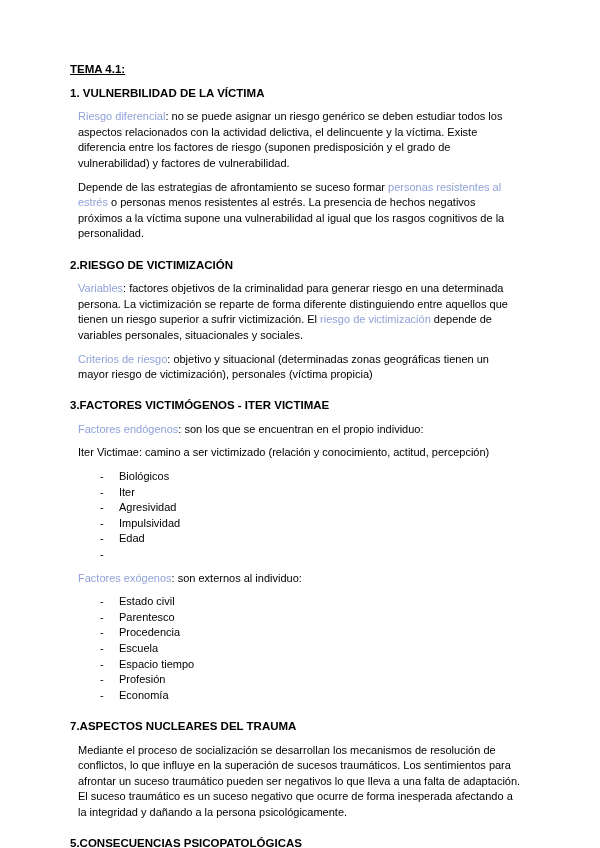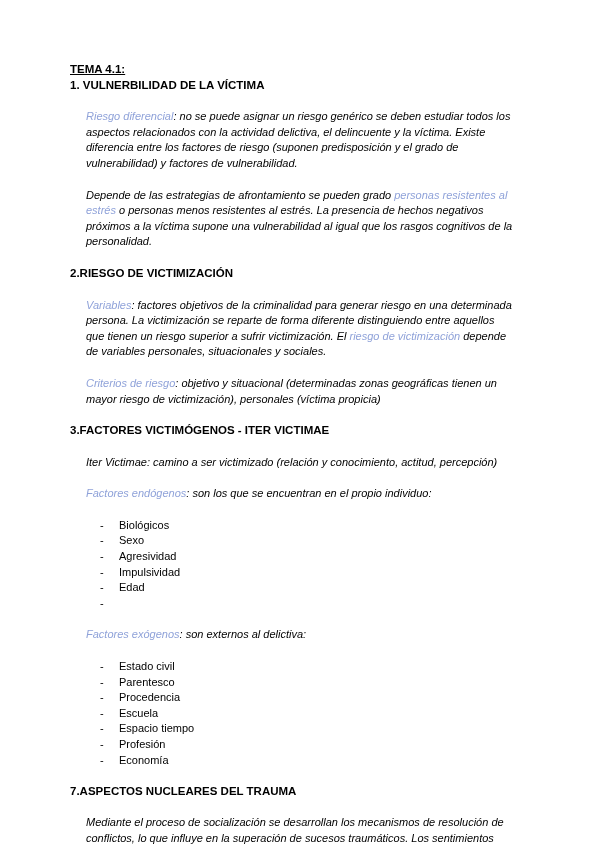--- a/index.html
+++ b/index.html
@@ -28,77 +28,77 @@
     font-weight:bold;
     text-decoration:underline;
     margin:0;
   }
   .section{margin:0;}
   .section-heading{
     font-size:11.5px;
     font-weight:bold;
     margin:15.6px 0 0 0;
   }
-  .section.first .section-heading{margin-top:0;}
-  p.para{margin:16px;font-style:italic;}
+  .section.first .section-heading{margin-top:8px;}
+  p.para{margin:8px;}
   .term{color:var(--term-color);}
   .bullet-list{margin:0;}
   .li{display:flex;padding-left:30px;}
   .dash{width:19px;flex:none;}
   .li-text{flex:1;}
 </style>
 </head>
 <body>
 
 <div class="page">
 
   <h1 class="doc-title">TEMA 4.1:</h1>
 
   <div class="section first">
     <h2 class="section-heading">1. VULNERBILIDAD DE LA VÍCTIMA</h2>
     <p class="para"><span class="term">Riesgo diferencial</span><span>: no se puede asignar un riesgo genérico se deben estudiar todos los aspectos relacionados con la actividad delictiva,  el delincuente y la víctima. Existe diferencia entre los factores de riesgo (suponen predisposición y el grado de vulnerabilidad) y factores de vulnerabilidad.</span></p>
-    <p class="para"><span>Depende de las estrategias de afrontamiento se pueden grado </span><span class="term">personas resistentes al estrés</span><span> o personas menos resistentes al estrés. La presencia de hechos negativos próximos a la víctima supone una vulnerabilidad al igual que los rasgos cognitivos de la personalidad.</span></p>
+    <p class="para"><span>Depende de las estrategias de afrontamiento se suceso formar </span><span class="term">personas resistentes al estrés</span><span> o personas menos resistentes al estrés. La presencia de hechos negativos próximos a la víctima supone una vulnerabilidad al igual que los rasgos cognitivos de la personalidad.</span></p>
   </div>
 
   <div class="section">
     <h2 class="section-heading">2.RIESGO DE VICTIMIZACIÓN</h2>
     <p class="para"><span class="term">Variables</span><span>: factores objetivos de la criminalidad para generar riesgo en una determinada persona. La victimización se reparte de forma diferente distinguiendo entre aquellos que tienen un riesgo superior a sufrir victimización. El </span><span class="term">riesgo de victimización</span><span> depende de variables personales, situacionales y sociales.</span></p>
     <p class="para"><span class="term">Criterios de riesgo</span><span>: objetivo y situacional (determinadas zonas geográficas tienen un mayor riesgo de victimización), personales (víctima propicia)</span></p>
   </div>
 
   <div class="section">
     <h2 class="section-heading">3.FACTORES VICTIMÓGENOS - ITER VICTIMAE</h2>
+    <p class="para"><span class="term">Factores endógenos</span><span>: son los que se encuentran en el propio individuo:</span></p>
     <p class="para"><span>Iter Victimae:  camino a ser victimizado (relación y conocimiento, actitud, percepción)</span></p>
-    <p class="para"><span class="term">Factores endógenos</span><span>: son los que se encuentran en el propio individuo:</span></p>
     <div class="bullet-list">
       <div class="li">
           <span class="dash">-</span>
           <span class="li-text">Biológicos</span>
         </div>
       <div class="li">
           <span class="dash">-</span>
-          <span class="li-text">Sexo</span>
+          <span class="li-text">Iter</span>
         </div>
       <div class="li">
           <span class="dash">-</span>
           <span class="li-text">Agresividad</span>
         </div>
       <div class="li">
           <span class="dash">-</span>
           <span class="li-text">Impulsividad</span>
         </div>
       <div class="li">
           <span class="dash">-</span>
           <span class="li-text">Edad</span>
         </div>
       <div class="li">
           <span class="dash">-</span>
         </div>
     </div>
-    <p class="para"><span class="term">Factores exógenos</span><span>: son externos al delictiva:</span></p>
+    <p class="para"><span class="term">Factores exógenos</span><span>: son externos al individuo:</span></p>
     <div class="bullet-list">
       <div class="li">
           <span class="dash">-</span>
           <span class="li-text">Estado civil</span>
         </div>
       <div class="li">
           <span class="dash">-</span>
           <span class="li-text">Parentesco</span>
         </div>
       <div class="li">

